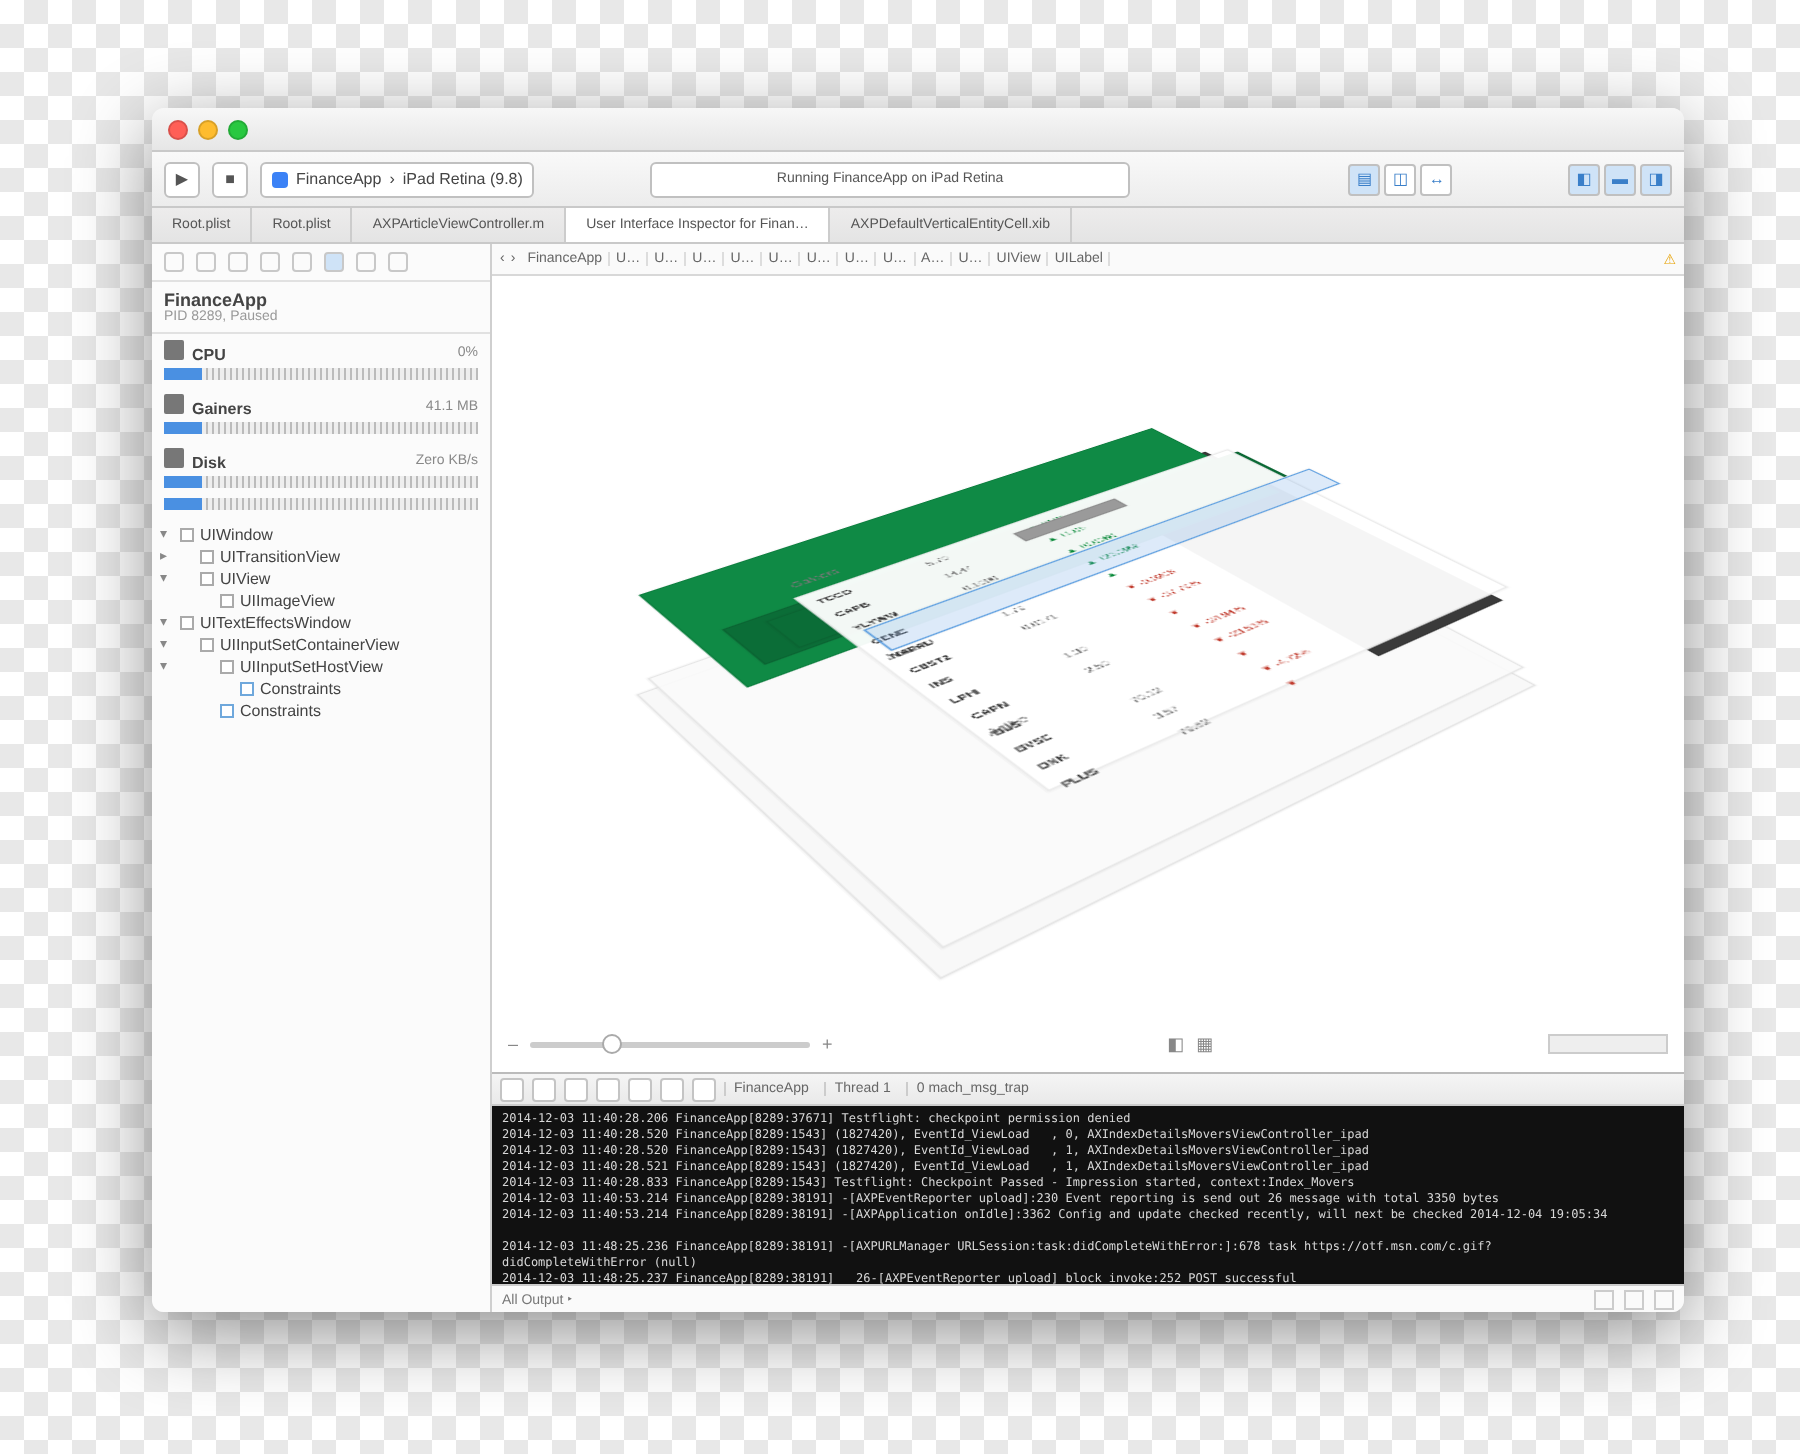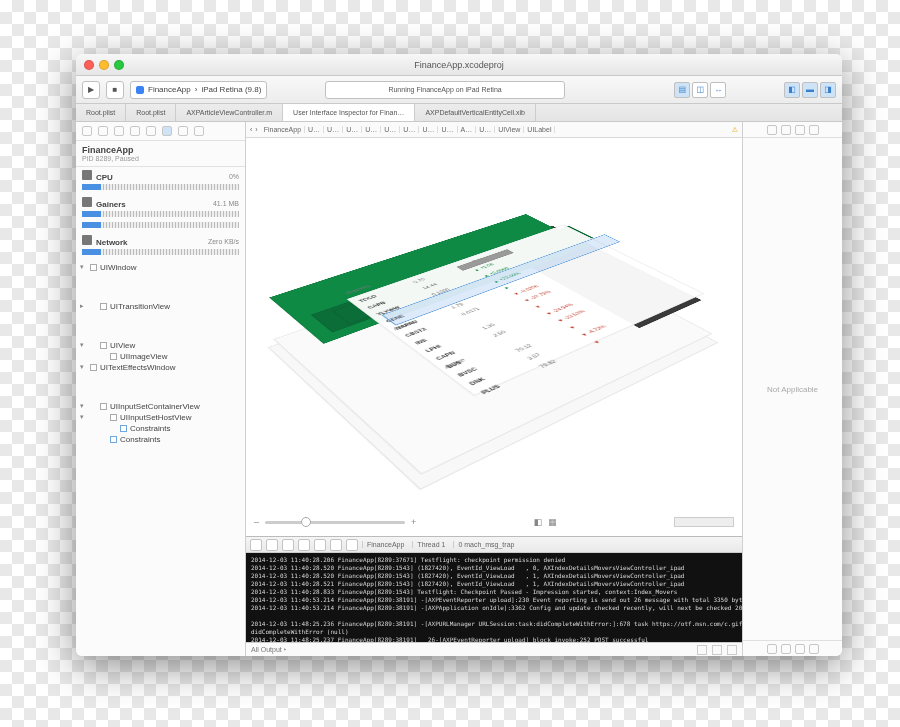--- a/index.html
+++ b/index.html
@@ -76,21 +76,21 @@
 .gauge-row .ic{ width:10px;height:10px;background:#777;border-radius:1px; display:inline-block; margin-right:4px;}
 .gauge-row .lbl{ font-weight:600; }
 .gauge-row .val{ color:#888; font-size:7px; }
 .bar { height:6px; margin:1px 6px 4px; background:repeating-linear-gradient(90deg,#bbb,#bbb 1px,#eee 1px,#eee 3px); position:relative; }
 .bar::after{content:"";position:absolute;left:0;top:0;bottom:0;width:12%;background:#4a90e2;}
 .tree { padding:3px 2px; overflow:hidden; }
 .node { padding:1px 0 1px 12px; position:relative; white-space:nowrap; }
 .node::before{content:"▸"; position:absolute; left:2px; color:#888; font-size:7px; }
 .node.open::before{content:"▾";}
 .node .cube{display:inline-block;width:7px;height:7px;border:1px solid #aaa;background:#fff;margin-right:3px;vertical-align:-1px;}
-.node.d1{padding-left:12px;} .node.d2{padding-left:22px;margin-top:28px;} .node.d3{padding-left:32px;} .node.d4{padding-left:42px;}
+.node.d1{padding-left:12px;} .node.d2{padding-left:22px;} .node.d3{padding-left:32px;} .node.d4{padding-left:42px;}
 .node.leaf::before{content:"";}
 .node.blue .cube{border-color:#6fa8dc;}
 
 
 .editor { flex:1; display:flex; flex-direction:column; min-width:0; }
 .jumpbar { height:16px; border-bottom:1px solid #d8d8d8; background:#fafafa; display:flex; align-items:center; font-size:7px; color:#666; gap:3px; padding:0 4px; overflow:hidden;}
 .jumpbar .seg{ padding:0 3px; border-right:1px solid #ddd; white-space:nowrap;}
 .canvas { flex:1; background:#fff; position:relative; overflow:hidden; }
 
 
@@ -157,21 +157,20 @@
 <div class="checker"></div>
 
 <div class="window">
 
   <div class="titlebar">
     <div class="traffic">
       <div class="dot red"></div>
       <div class="dot yel"></div>
       <div class="dot grn"></div>
     </div>
-    <div class="title">FinanceApp.xcodeproj</div>
   </div>
 
   <div class="toolbar">
     <div class="tbtn play"></div>
     <div class="tbtn stop"></div>
     <div class="scheme">
       <span class="sq"></span>
       <span>FinanceApp</span>
       <span>›</span>
       <span>iPad Retina (9.8)</span>
@@ -222,26 +221,26 @@
         <span class="val">0%</span>
       </div>
       <div class="bar"></div>
 
       <div class="gauge-row">
         <span><span class="ic"></span><span class="lbl">Gainers</span></span>
         <span class="val">41.1 MB</span>
       </div>
       <div class="bar"></div>
 
+      <div class="gauge-row">
+        <span><span class="ic"></span><span class="lbl">Disk</span></span>
+        <span class="val">Zero KB/s</span>
+      </div>
       <div class="bar" style="--w:0"></div>
 
-      <div class="gauge-row">
-        <span><span class="ic"></span><span class="lbl">Network</span></span>
-        <span class="val">Zero KB/s</span>
-      </div>
       <div class="bar"></div>
 
       <div class="tree" id="tree">
           <div class="node d1 open"><span class="cube"></span>UIWindow</div>
           <div class="node d2"><span class="cube"></span>UITransitionView</div>
           <div class="node d2 open"><span class="cube"></span>UIView</div>
           <div class="node d3 leaf"><span class="cube"></span>UIImageView</div>
           <div class="node d1 open"><span class="cube"></span>UITextEffectsWindow</div>
           <div class="node d2 open"><span class="cube"></span>UIInputSetContainerView</div>
           <div class="node d3 open"><span class="cube"></span>UIInputSetHostView</div>
@@ -384,32 +383,15 @@
         <div class="console-foot">
           <span>All Output ‣</span>
           <div class="sp"></div>
           <div class="sq"></div>
           <div class="sq"></div>
           <div class="sq"></div>
         </div>
       </div>
     </div>
 
-    <div class="insp">
-      <div class="insp-hdr">
-        <span></span>
-        <span></span>
-        <span></span>
-        <span></span>
-      </div>
-      <div class="insp-body">
-        <span>Not Applicable</span>
-      </div>
-      <div class="insp-foot">
-        <span></span>
-        <span></span>
-        <span></span>
-        <span></span>
-      </div>
-    </div>
 
   </div>
 </div>
 
 </body></html>

